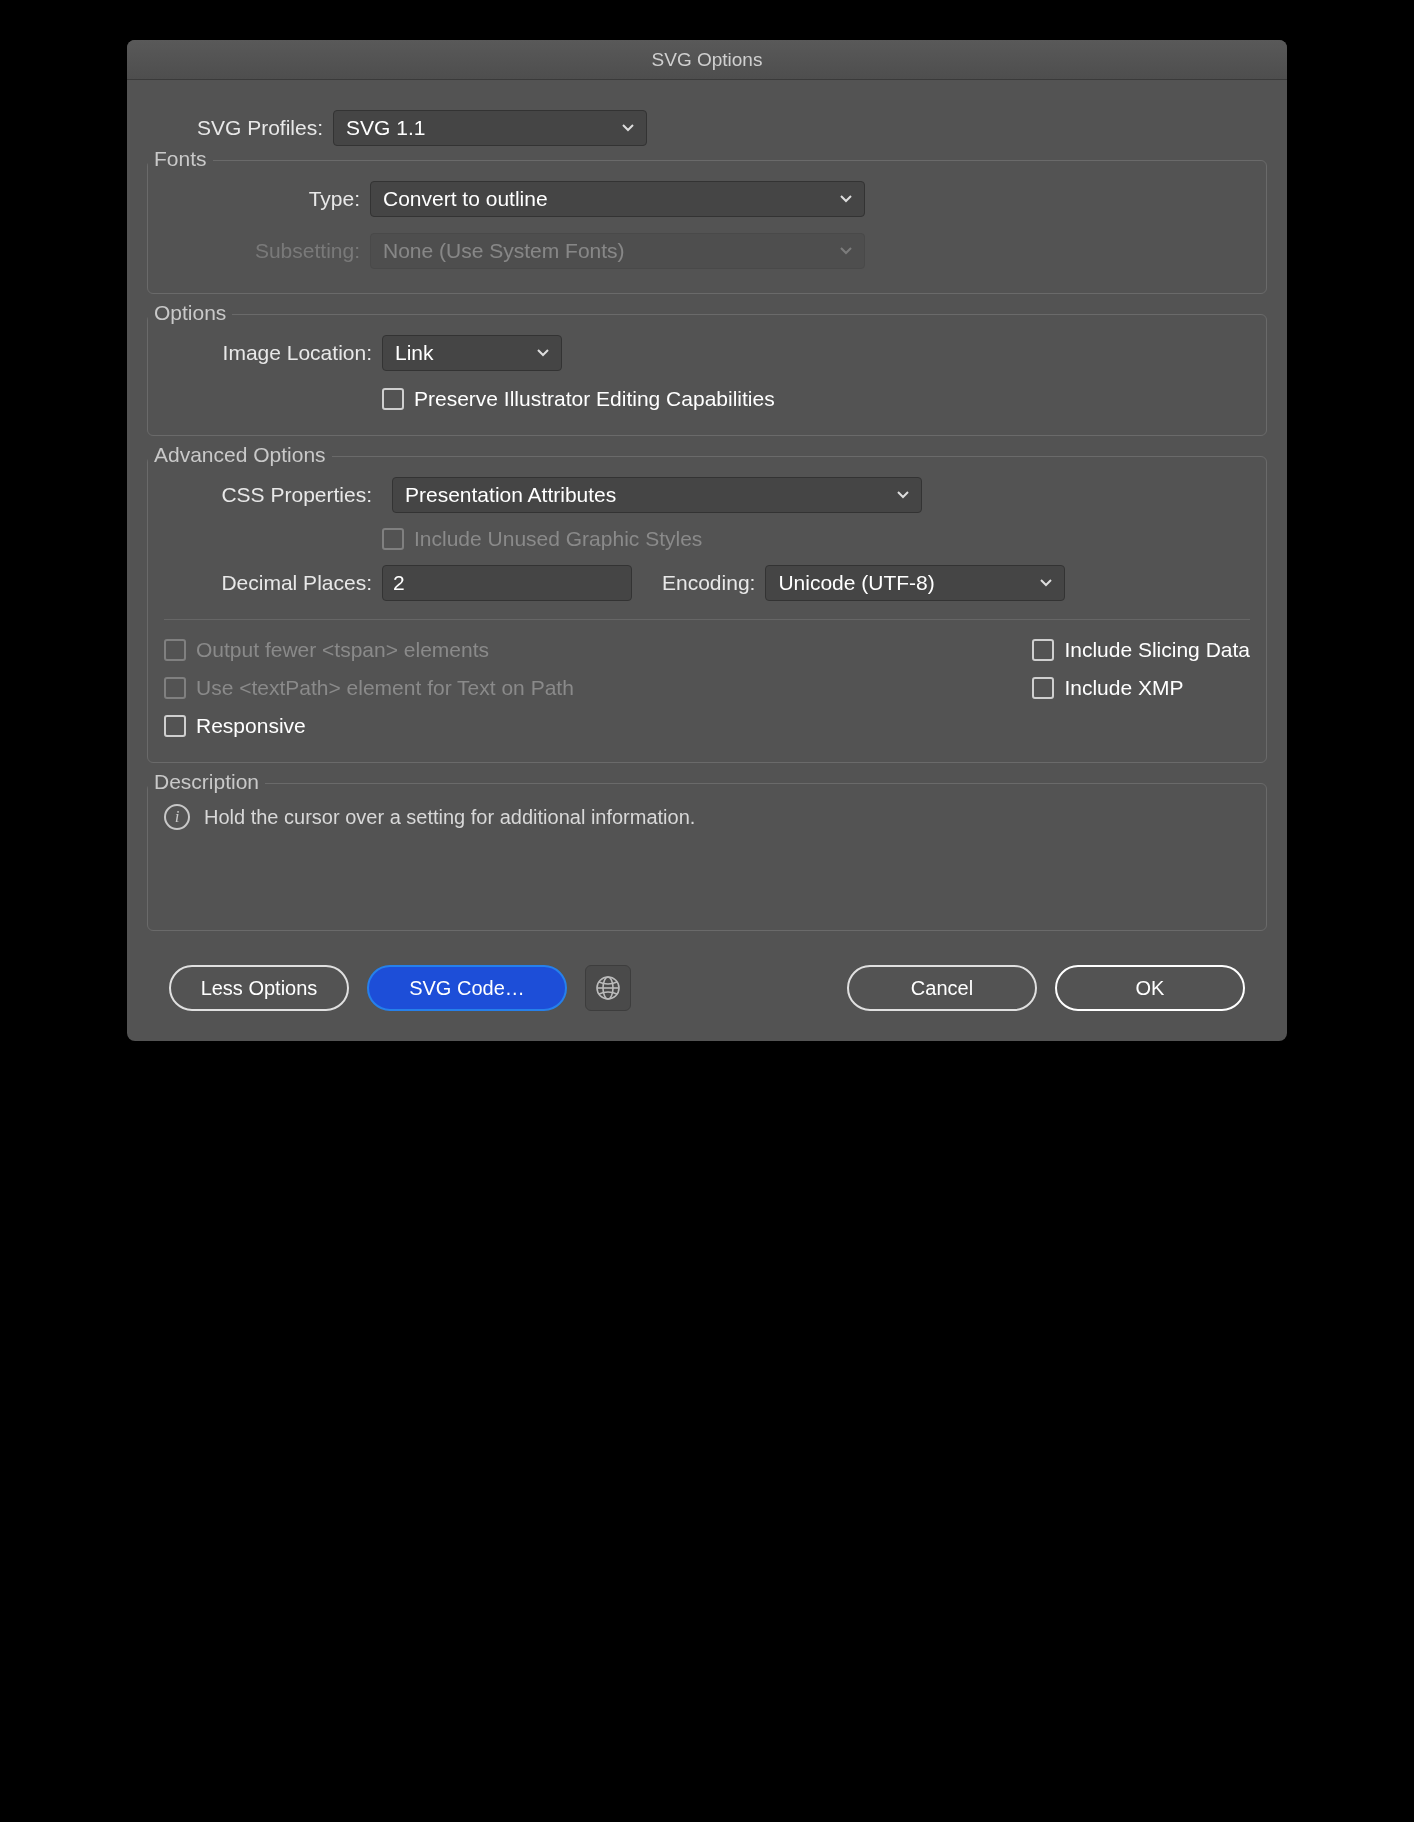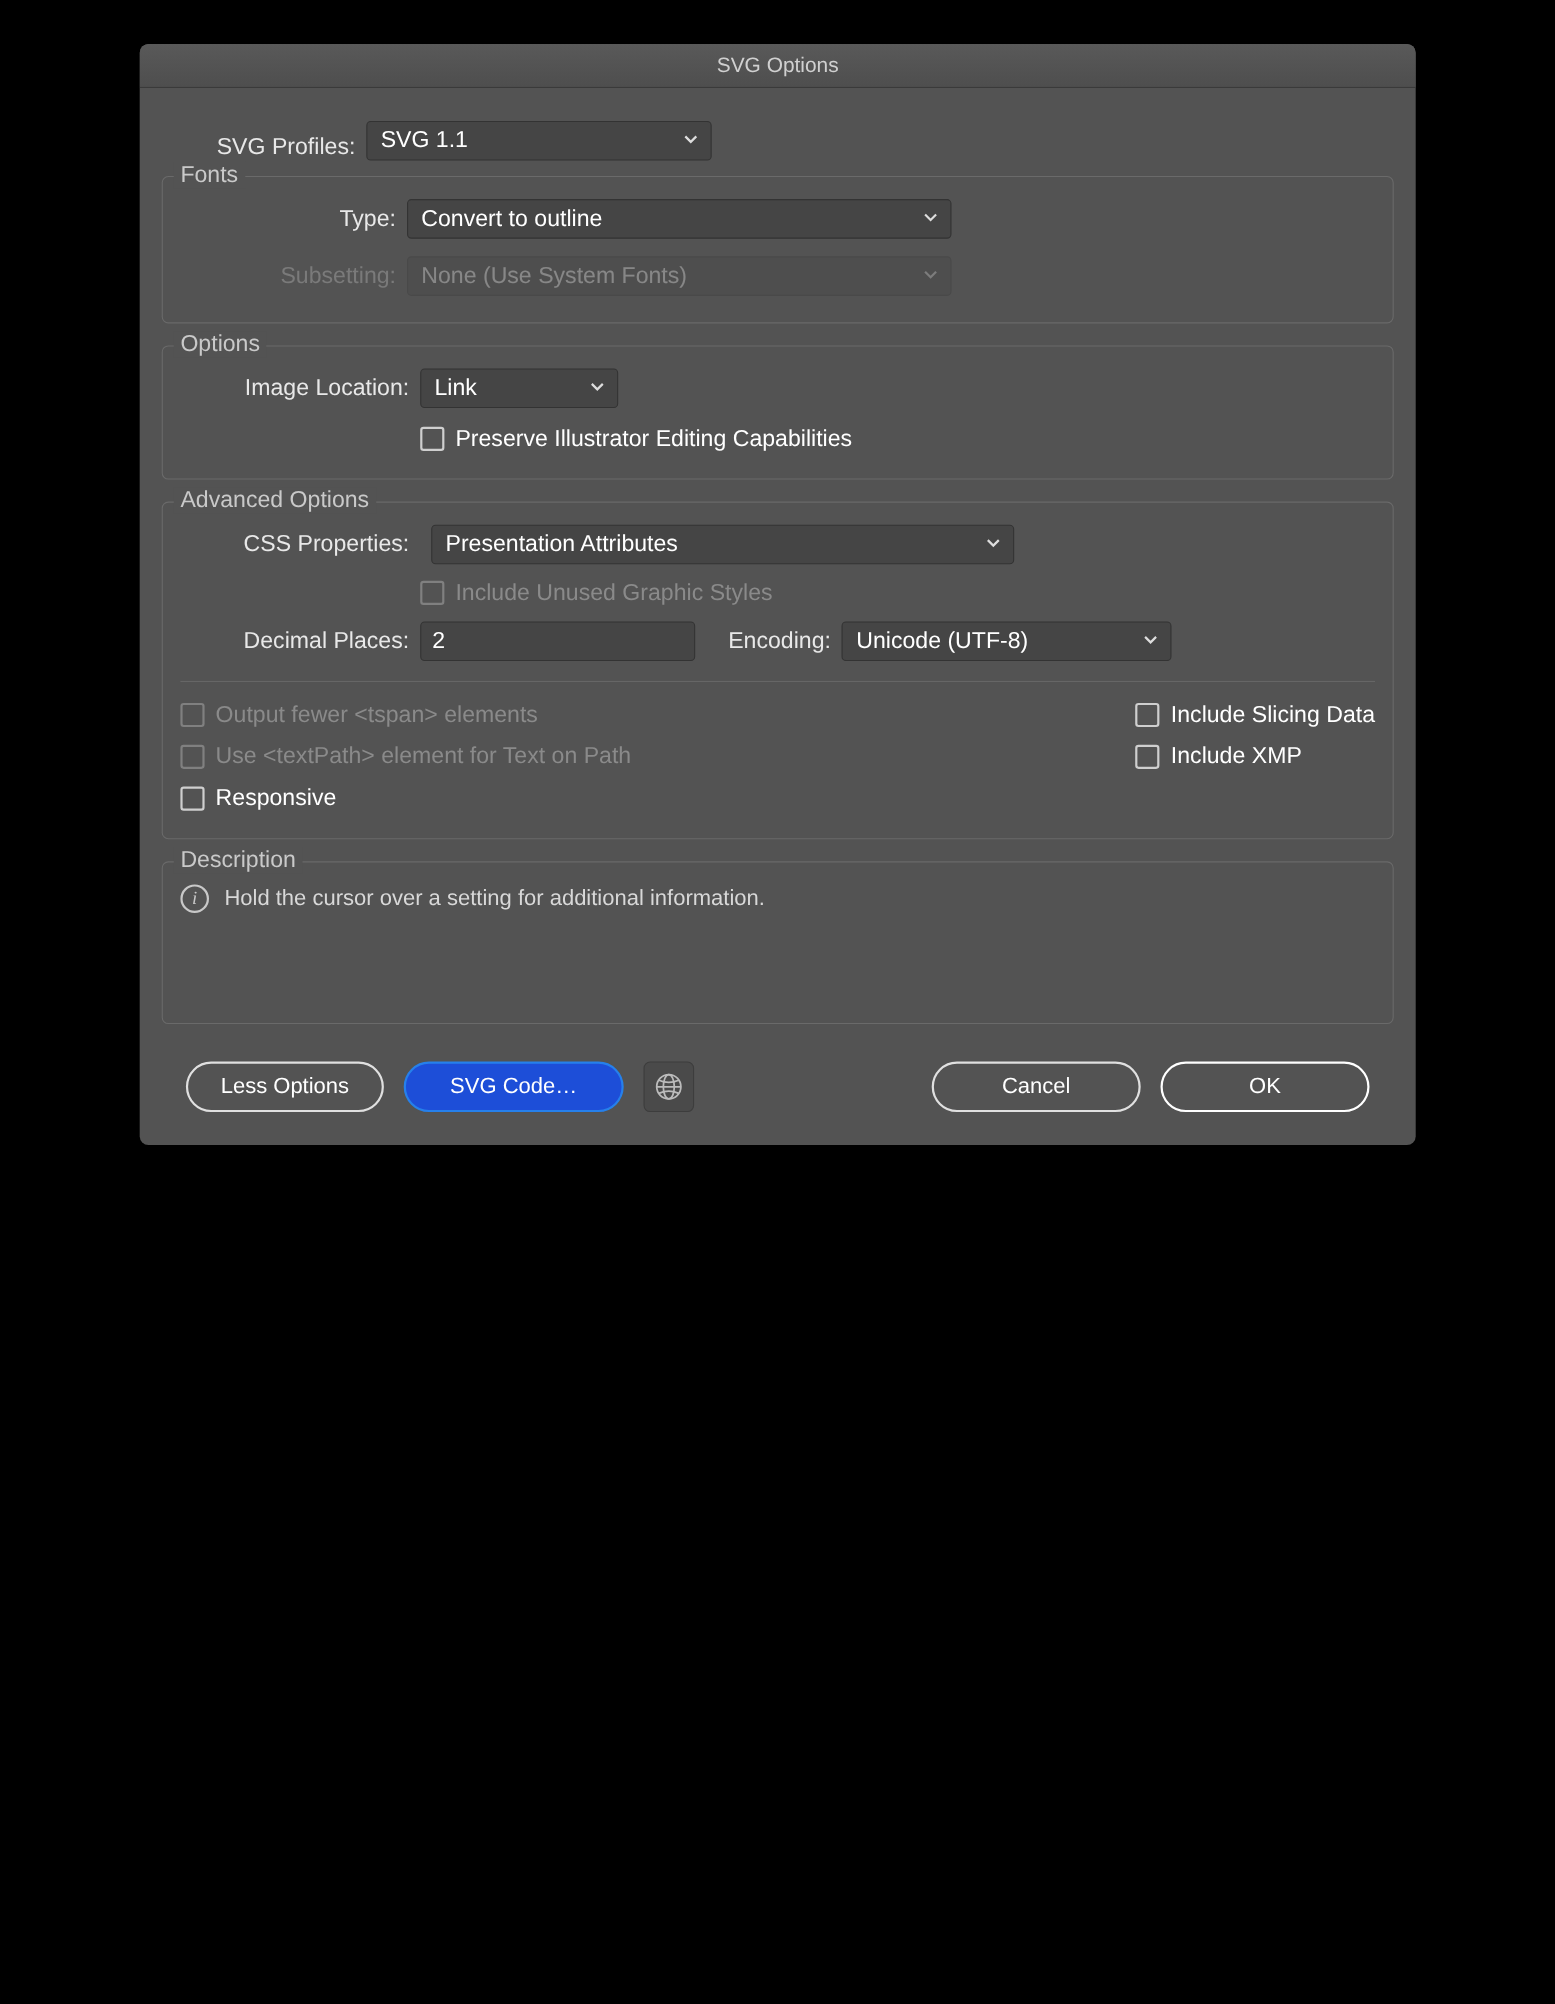--- a/index.html
+++ b/index.html
@@ -37,21 +37,20 @@
       padding: 30px 20px 30px 20px;
     }
     .row {
       display: flex;
       align-items: center;
       gap: 10px;
     }
     .row-top {
       margin-left: 50px;
       margin-bottom: 14px;
-      align-items: flex-end;
     }
     .label {
       color: #e8e8e8;
       font-size: 21px;
       white-space: nowrap;
     }
     .label-right {
       text-align: right;
     }
     .dropdown {
@@ -83,21 +82,21 @@
     .fieldset {
       border: 1px solid #6a6a6a;
       border-radius: 6px;
       margin: 0 0 20px 0;
       padding: 20px 16px 24px 16px;
       position: relative;
     }
     .fieldset .legend {
       position: absolute;
       top: -14px;
-      left: 10px;
+      left: 0;
       background: #535353;
       padding: 0 6px;
       color: #c9c9c9;
       font-size: 21px;
     }
 
     .fieldset-inner-row {
       display: flex;
       align-items: center;
       gap: 10px;

